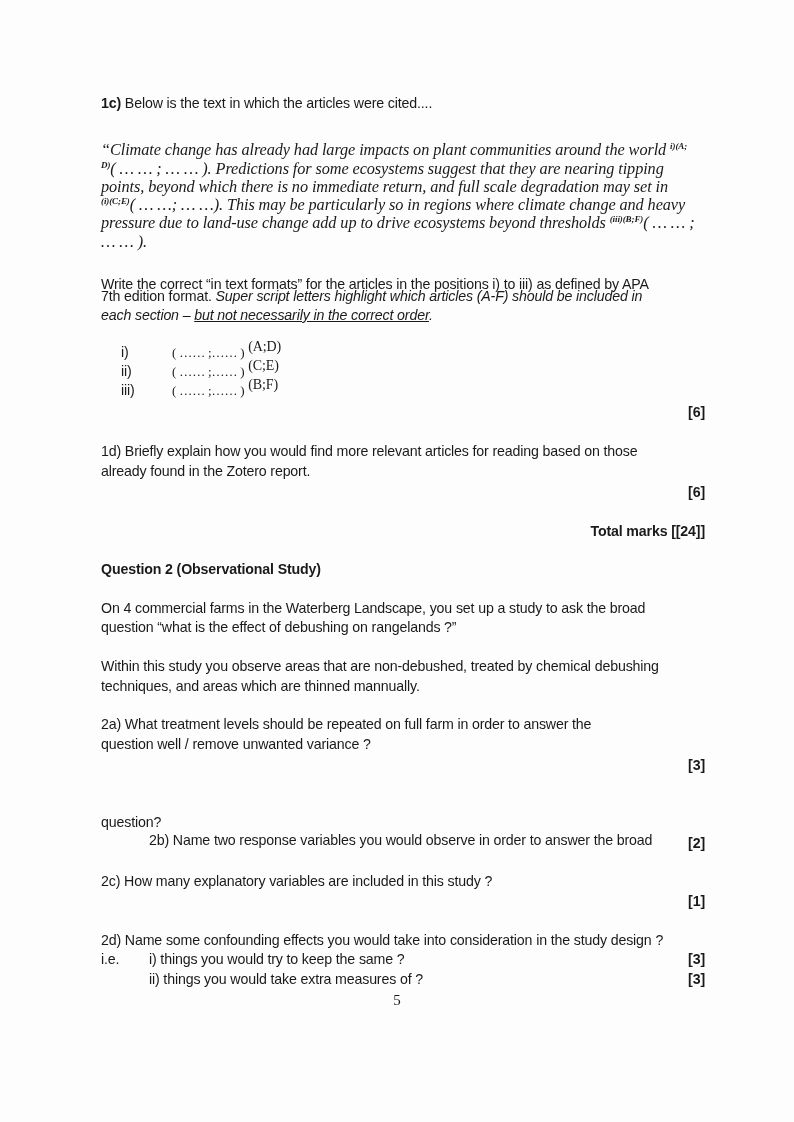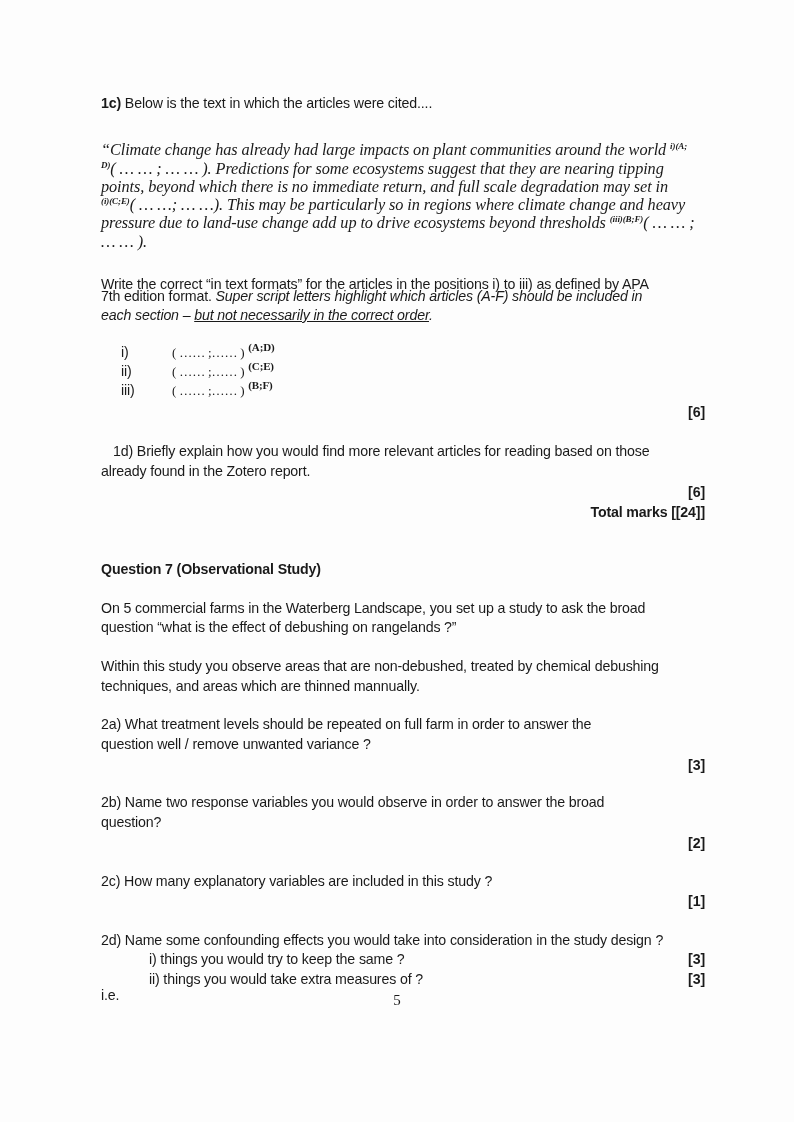--- a/index.html
+++ b/index.html
@@ -10,21 +10,21 @@
     overflow: hidden;
     color: #1a1a1a;
   }
   .sans { font-family: "Liberation Sans", "DejaVu Sans", sans-serif; font-size: 14.2px; letter-spacing: -0.15px; }
   .line { position: absolute; left: 101px; white-space: nowrap; }
   .b { font-weight: bold; }
   .it { font-style: italic; }
   .u { text-decoration: underline; }
   .quote { font-family: "Liberation Serif", "DejaVu Serif", serif; font-style: italic; font-size: 16.3px; letter-spacing: -0.1px; text-align: center; }
   .sup { font-family: "Liberation Serif", "DejaVu Serif", serif; font-style: italic; font-weight: bold; font-size: 9px; vertical-align: super; line-height: 0; }
-  .supn { font-family: "Liberation Serif", "DejaVu Serif", serif; font-weight: bold; font-size: 11px; vertical-align: super; line-height: 0; text-align: right; }
+  .supn { font-family: "Liberation Serif", "DejaVu Serif", serif; font-weight: normal; font-size: 14px; vertical-align: super; line-height: 0; text-align: right; }
   .marks { position: absolute; right: 89px; font-weight: bold; }
   .cite-row { position: absolute; left: 121px; white-space: nowrap; }
   .cite-label { display: inline-block; width: 51px; }
   .cite-blank { font-family: "Liberation Serif", "DejaVu Serif", serif; font-size: 13px; }
   .pageno { position: absolute; left: 0; width: 794px; text-align: center; top: 992px; font-family: "Liberation Serif", "DejaVu Serif", serif; font-size: 15px; }
 </style>
 </head>
 <body>
 
 <div>
@@ -67,46 +67,46 @@
     <div class="cite-row sans" style="top:363px;">
       <span class="cite-label">ii)</span><span class="cite-blank">( …… ;…… )</span> <span class="supn">(C;E)</span>
     </div>
     <div class="cite-row sans" style="top:382px;">
       <span class="cite-label">iii)</span><span class="cite-blank">( …… ;…… )</span> <span class="supn">(B;F)</span>
     </div>
   </div>
 
   <div class="marks sans" style="top:404px;">[6]</div>
 
-  <div class="line sans" style="top:443px;margin-left:12px;">1d) Briefly explain how you would find more relevant articles for reading based on those</div>
+  <div class="line sans" style="top:443px;">1d) Briefly explain how you would find more relevant articles for reading based on those</div>
   <div class="line sans" style="top:463px;">already found in the Zotero report.</div>
   <div class="marks sans" style="top:484px;">[6]</div>
 
-  <div class="marks sans" style="top:504px;">Total marks [[24]]</div>
+  <div class="marks sans" style="top:523px;">Total marks [[24]]</div>
 
-  <div class="line sans b" style="top:561px;">Question 7 (Observational Study)</div>
+  <div class="line sans b" style="top:561px;">Question 2 (Observational Study)</div>
 
-  <div class="line sans" style="top:600px;">On 5 commercial farms in the Waterberg Landscape, you set up a study to ask the broad</div>
+  <div class="line sans" style="top:600px;">On 4 commercial farms in the Waterberg Landscape, you set up a study to ask the broad</div>
   <div class="line sans" style="top:619px;text-align:center;">question “what is the effect of debushing on rangelands ?”</div>
 
   <div class="line sans" style="top:658px;text-align:center;">Within this study you observe areas that are non-debushed, treated by chemical debushing</div>
   <div class="line sans" style="top:678px;">techniques, and areas which are thinned mannually.</div>
 
   <div class="line sans" style="top:716px;">2a) What treatment levels should be repeated on full farm in order to answer the</div>
   <div class="line sans" style="top:736px;">question well / remove unwanted variance ?</div>
   <div class="marks sans" style="top:757px;">[3]</div>
 
-  <div class="line sans" style="top:794px;">2b) Name two response variables you would observe in order to answer the broad</div>
+  <div class="line sans" style="top:832px;margin-left:48px;">2b) Name two response variables you would observe in order to answer the broad</div>
   <div class="line sans" style="top:814px;">question?</div>
   <div class="marks sans" style="top:835px;">[2]</div>
 
   <div class="line sans" style="top:873px;">2c) How many explanatory variables are included in this study ?</div>
   <div class="marks sans" style="top:893px;">[1]</div>
 
   <div class="line sans" style="top:932px;">2d) Name some confounding effects you would take into consideration in the study design ?</div>
-  <div class="line sans" style="top:951px;margin-top:36px;">i.e.</div>
+  <div class="line sans" style="top:951px;">i.e.</div>
   <div class="line sans" style="top:951px; left:149px;">i) things you would try to keep the same ?</div>
   <div class="marks sans" style="top:951px;">[3]</div>
   <div class="line sans" style="top:971px; left:149px;">ii) things you would take extra measures of ?</div>
   <div class="marks sans" style="top:971px;">[3]</div>
 
   <div class="pageno">5</div>
 </div>
 
 </body></html>

